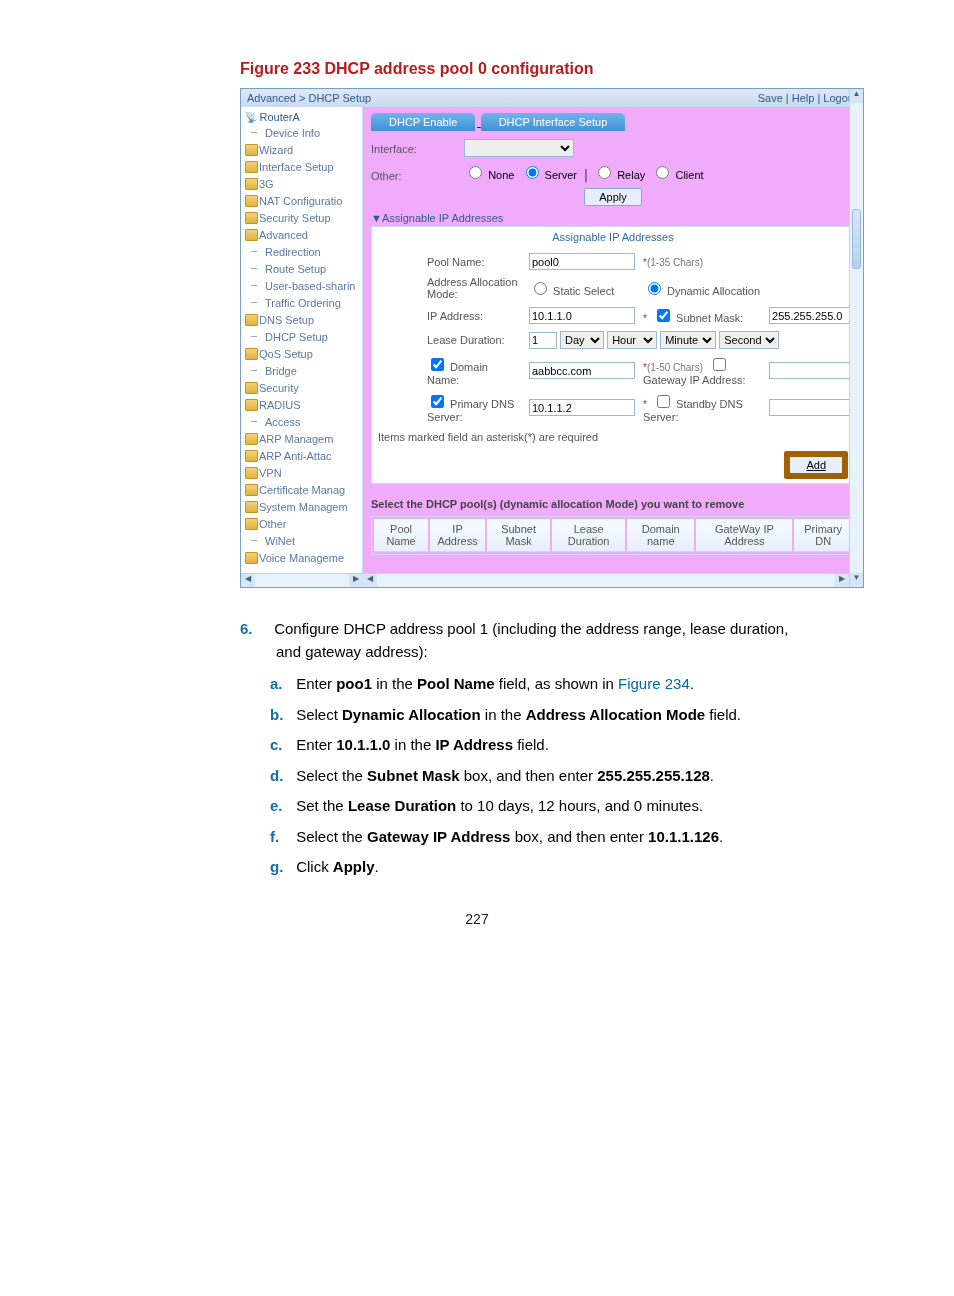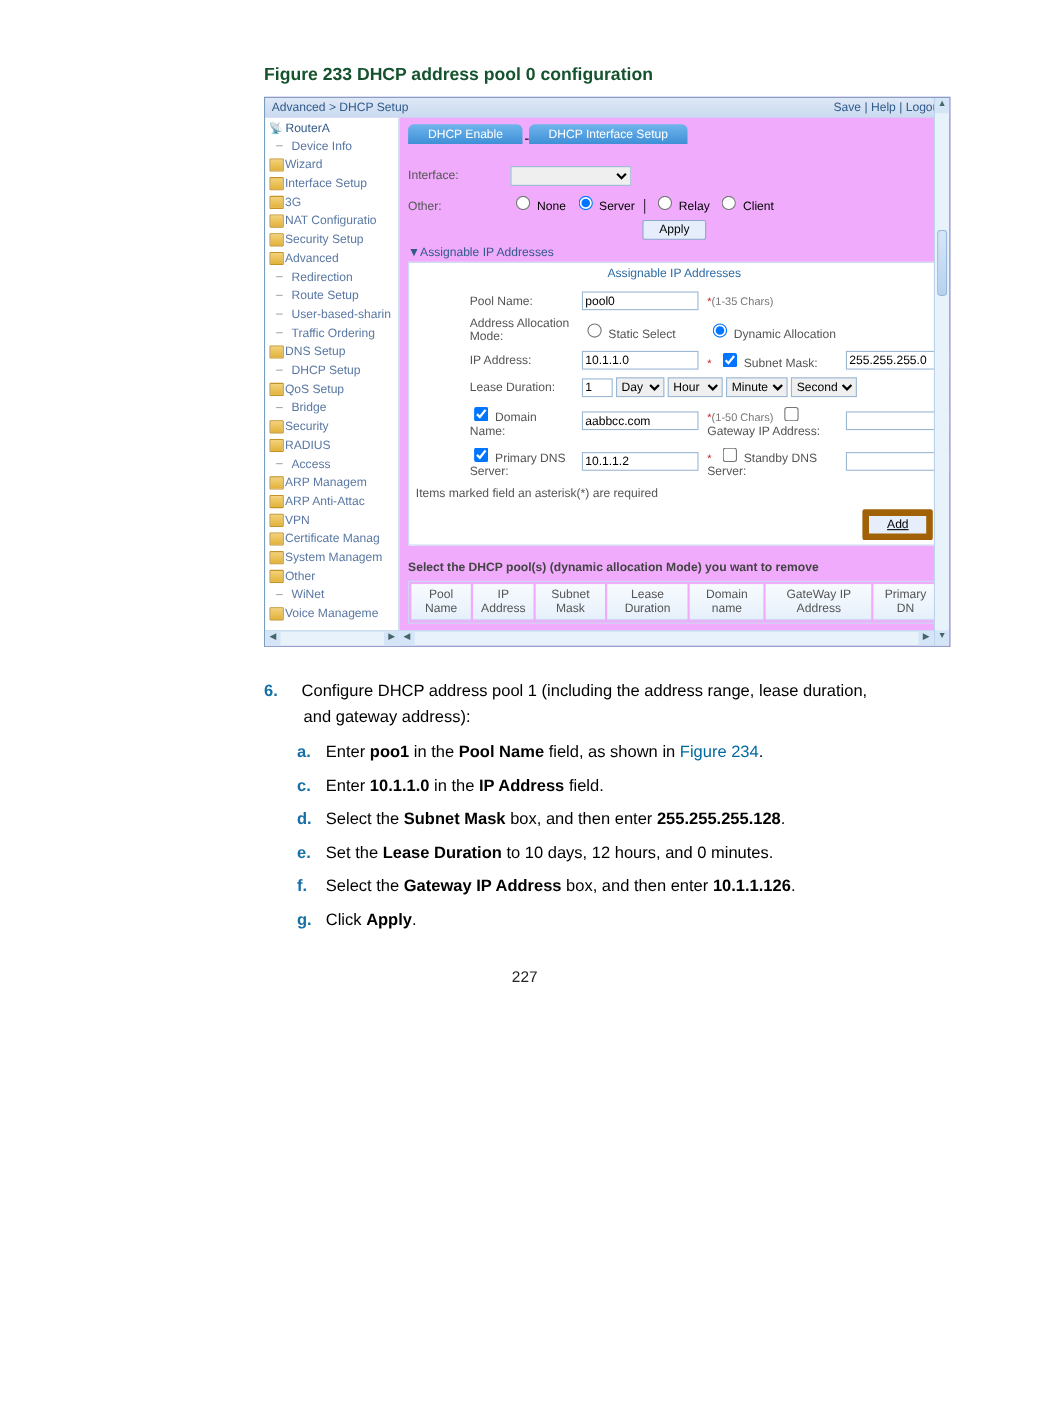--- a/index.html
+++ b/index.html
@@ -10,21 +10,21 @@
     background: #fff;
     color: #000;
   }
   .page {
     width: 954px;
     margin: 0 auto;
     padding: 60px 40px;
     position: relative;
   }
   .fig-caption {
-    color: #14532d;
+    color: #b91c1c;
     font-size: 16px;
     font-weight: bold;
     margin: 0 0 10px 200px;
   }
   .app-window {
     margin-left: 200px;
     margin-right: 50px;
     border: 1px solid #7a9ebd;
     background: #f0abfc;
     height: 500px;
@@ -90,21 +90,21 @@
     background: #aaa;
   }
 
   .content {
     flex: 1;
     padding: 6px 8px 6px 8px;
     overflow: hidden;
     position: relative;
   }
   .tabs {
-    margin-bottom: 20px;
+    margin-bottom: 8px;
     text-decoration: underline;
   }
   .tab {
     display: inline-block;
     padding: 3px 18px;
     background: linear-gradient(#6fb5ec,#3f8fd6);
     color: #fff;
     font-size: 11px;
     border-radius: 5px 5px 0 0;
     margin-right: 2px;
@@ -398,20 +398,24 @@
   <div class="step-text">
     <span class="step-num">6.</span>
     <span>Configure DHCP address pool 1 (including the address range, lease duration, and gateway address):</span>
   </div>
   <div class="sub-list">
     <div class="sub-item">
       <span class="sub-letter">a.</span>
       <span>Enter </span><b>poo1</b><span> in the </span><b>Pool Name</b><span> field, as shown in </span><span class="link-text">Figure 234</span><span>.</span>
     </div>
     <div class="sub-item">
+      <span class="sub-letter">b.</span>
+      <span>Select </span><b>Dynamic Allocation</b><span> in the </span><b>Address Allocation Mode</b><span> field.</span>
+    </div>
+    <div class="sub-item">
       <span class="sub-letter">c.</span>
       <span>Enter </span><b>10.1.1.0</b><span> in the </span><b>IP Address</b><span> field.</span>
     </div>
     <div class="sub-item">
       <span class="sub-letter">d.</span>
       <span>Select the </span><b>Subnet Mask</b><span> box, and then enter </span><b>255.255.255.128</b><span>.</span>
     </div>
     <div class="sub-item">
       <span class="sub-letter">e.</span>
       <span>Set the </span><b>Lease Duration</b><span> to 10 days, 12 hours, and 0 minutes.</span>

